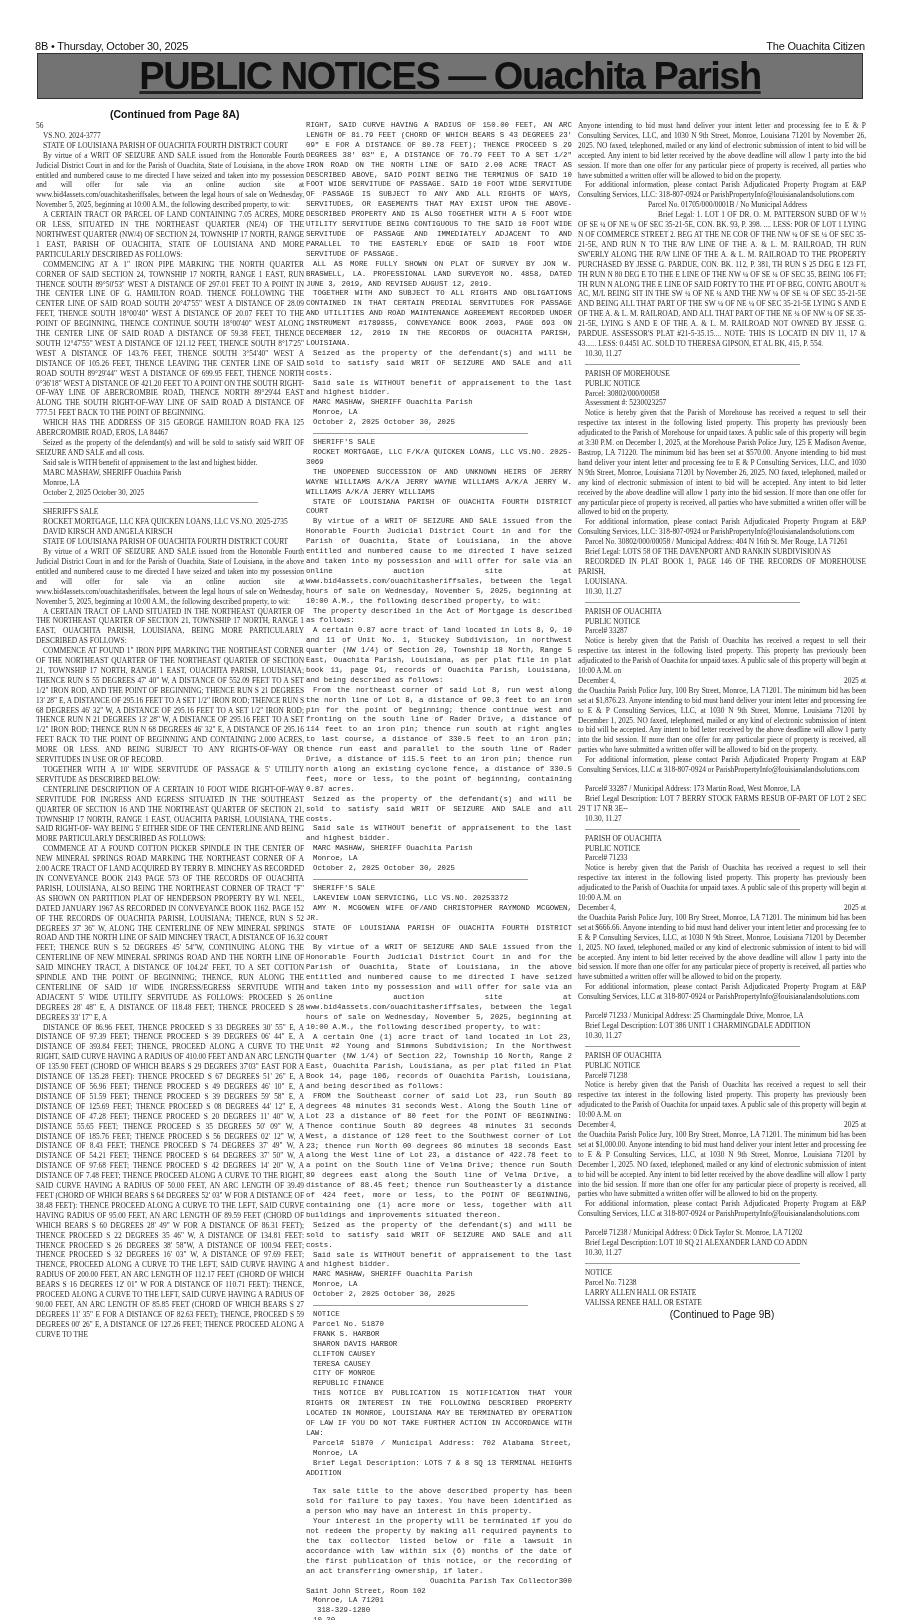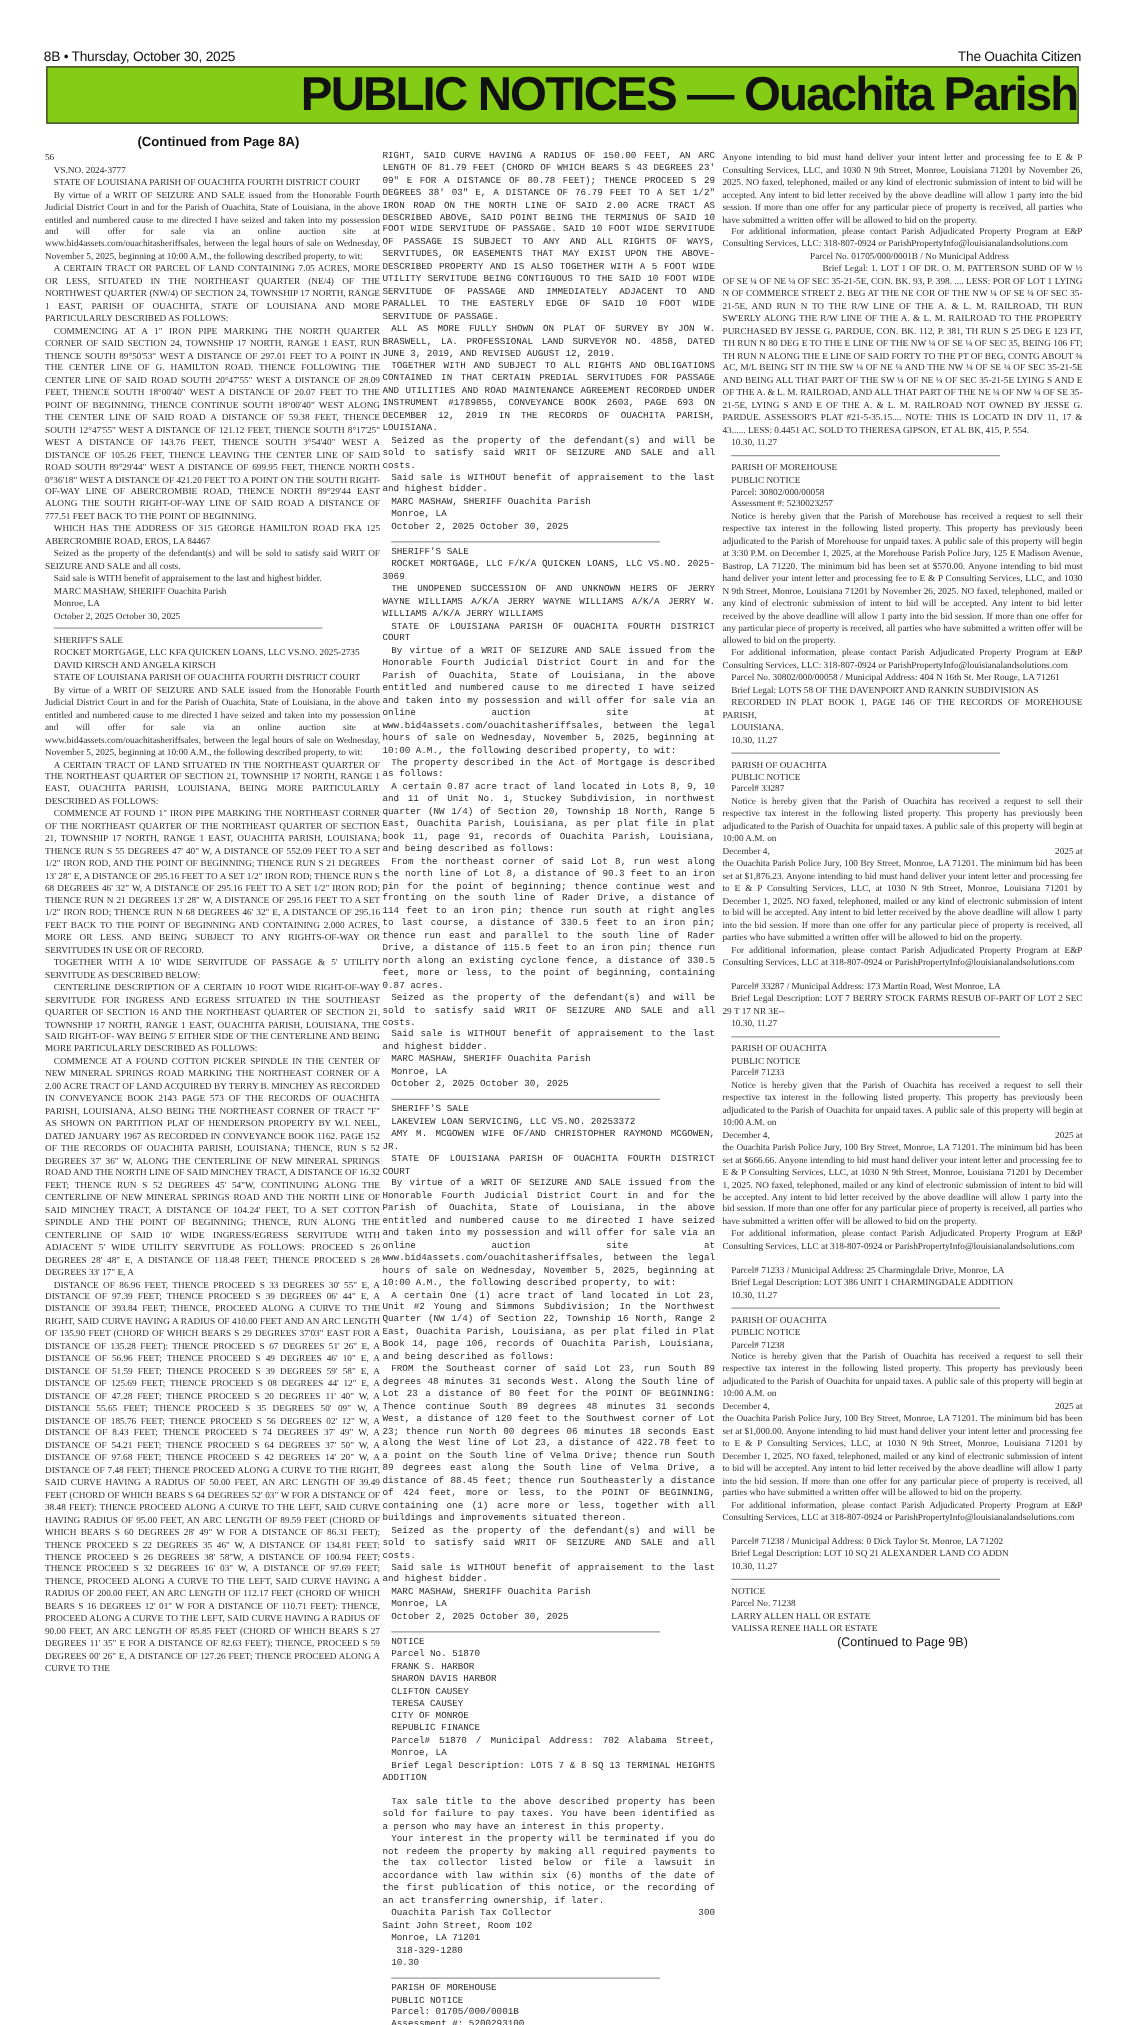--- a/index.html
+++ b/index.html
@@ -1,35 +1,35 @@
 <!DOCTYPE html>
 <html><head>
 <meta charset="utf-8">
 <style>
   html, body { margin:0; padding:0; background:#fff; }
   body { width:900px; height:1620px; overflow:hidden; position:relative; font-family:"Liberation Serif", serif; color:#222; }
   .masthead { position:absolute; top:40px; left:35px; right:35px; height:16px; font-family:Liberation Sans, sans-serif; font-size:11px; color:#111; letter-spacing:-0.2px; }
   .masthead .l { position:absolute; left:0; top:0; }
   .masthead .c { position:absolute; left:0; right:0; text-align:center; top:0; }
   .masthead .r { position:absolute; right:0; top:0; }
-  .banner { position:absolute; top:53px; left:37px; width:826px; height:46px; background:#84cc16; border:1px solid #333; box-sizing:border-box; text-align:right; }
+  .banner { position:absolute; top:53px; left:37px; width:826px; height:46px; background:#737373; border:1px solid #333; box-sizing:border-box; text-align:center;text-decoration:underline; }
   .banner h1 { margin:0; font-family:"Liberation Sans", sans-serif; font-weight:bold; font-size:38px; line-height:44px; letter-spacing:-1.5px; color:#111; }
   .contfrom { position:absolute; top:108px; left:110px; font-family:"Liberation Sans", sans-serif; font-weight:bold; font-size:10.5px; color:#111; }
   .col { position:absolute; top:121px; font-size:7.4px; line-height:9.9px; text-align:justify; color:#2a2a2a; }
   .col1 { left:36px; width:268px; }
   .col2 { left:306px; width:266px;font-family:Liberation Mono, monospace; }
   .col3 { left:578px; width:288px; }
   .col p { margin:0; text-indent:7px; }
   .col p.ni { text-indent:0; }
   .col p.in { padding-left:7px; text-indent:0; }
   .col p.ind2 { padding-left:70px; text-indent:0; }
   .col p.ind3 { text-indent:80px; }
   .rule { height:0; border-top:1px solid #999; width:215px; margin:5px 0 4px 7px; }
   .sp { height:9px; }
-  .row2 { display:flex; justify-content:space-between; padding-left:7px; }
+  .row2 { display:flex; justify-content:flex-end; padding-left:7px; }
   .contto { font-family:"Liberation Sans", sans-serif; font-weight:normal; font-size:10px; text-align:center; margin-top:2px; color:#111; }
 </style>
 </head>
 <body>
 
 <div class="masthead">
   <span class="l">8B • Thursday, October 30, 2025</span>
   <span class="r">The Ouachita Citizen</span>
 </div>
 
@@ -104,20 +104,21 @@
   <p class="in">October 2, 2025 October 30, 2025</p>
   <div class="rule"></div>
   <p class="in">NOTICE</p>
   <p class="in">Parcel No. 51870</p>
   <p class="in">FRANK S. HARBOR</p>
   <p class="in">SHARON DAVIS HARBOR</p>
   <p class="in">CLIFTON CAUSEY</p>
   <p class="in">TERESA CAUSEY</p>
   <p class="in">CITY OF MONROE</p>
   <p class="in">REPUBLIC FINANCE</p>
+  <p>THIS NOTICE BY PUBLICATION IS NOTIFICATION THAT YOUR RIGHTS OR INTEREST IN THE FOLLOWING DESCRIBED PROPERTY LOCATED IN MONROE, LOUISIANA MAY BE TERMINATED BY OPERATION OF LAW IF YOU DO NOT TAKE FURTHER ACTION IN ACCORDANCE WITH LAW:</p>
   <p class="in">Parcel# 51870 / Municipal Address: 702 Alabama Street, Monroe, LA</p>
   <p>Brief Legal Description: LOTS 7 &amp; 8 SQ 13 TERMINAL HEIGHTS ADDITION</p>
   <div class="sp"></div>
   <p>Tax sale title to the above described property has been sold for failure to pay taxes. You have been identified as a person who may have an interest in this property.</p>
   <p>Your interest in the property will be terminated if you do not redeem the property by making all required payments to the tax collector listed below or file a lawsuit in accordance with law within six (6) months of the date of the first publication of this notice, or the recording of an act transferring ownership, if later.</p>
   <div class="row2">
     <span>Ouachita Parish Tax Collector</span>
     <span>300</span>
   </div>
   <p class="ni">Saint John Street, Room 102</p>

